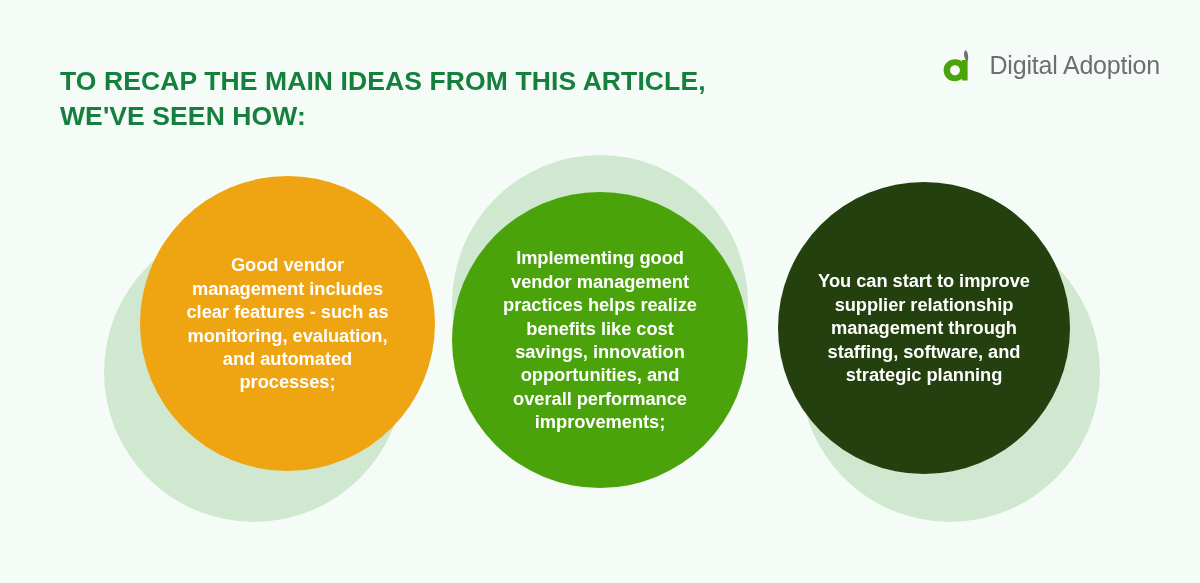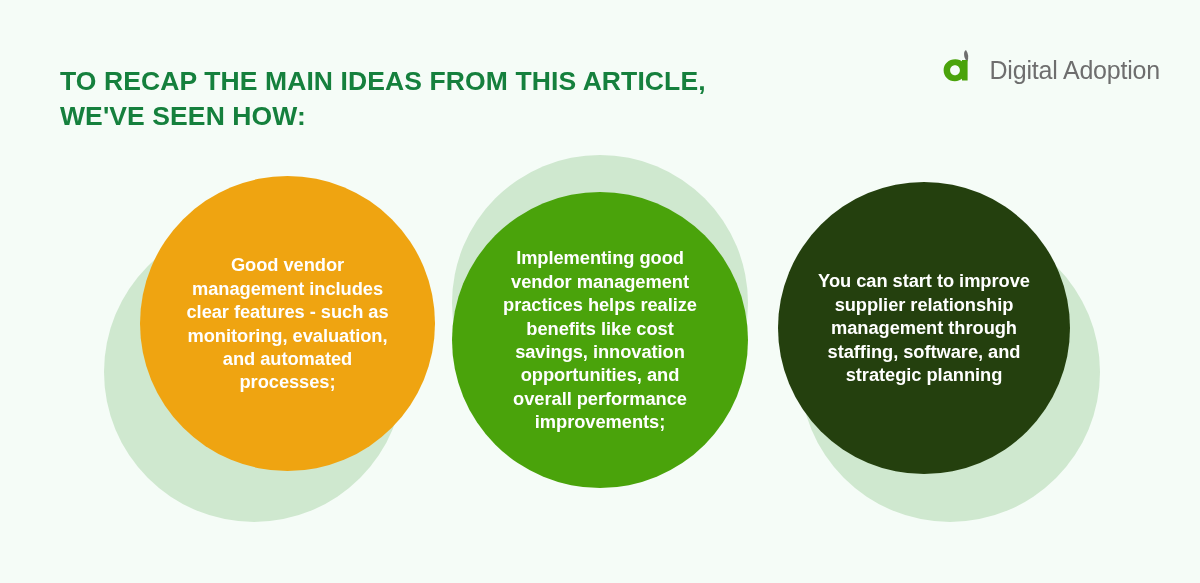--- a/index.html
+++ b/index.html
@@ -36,21 +36,21 @@
     line-height: 1.34;
     text-transform: uppercase;
     white-space: pre-line;
   }
 
   .logo {
     position: absolute;
     right: 40px;
     top: 47px;
     display: flex;
-    align-items: flex-end;
+    align-items: center;
     gap: 13px;
   }
   .logo-mark {
     width: 34px;
     height: 36px;
     display: block;
     flex: 0 0 auto;
   }
   .logo-text {
     color: #6e6e6e;

